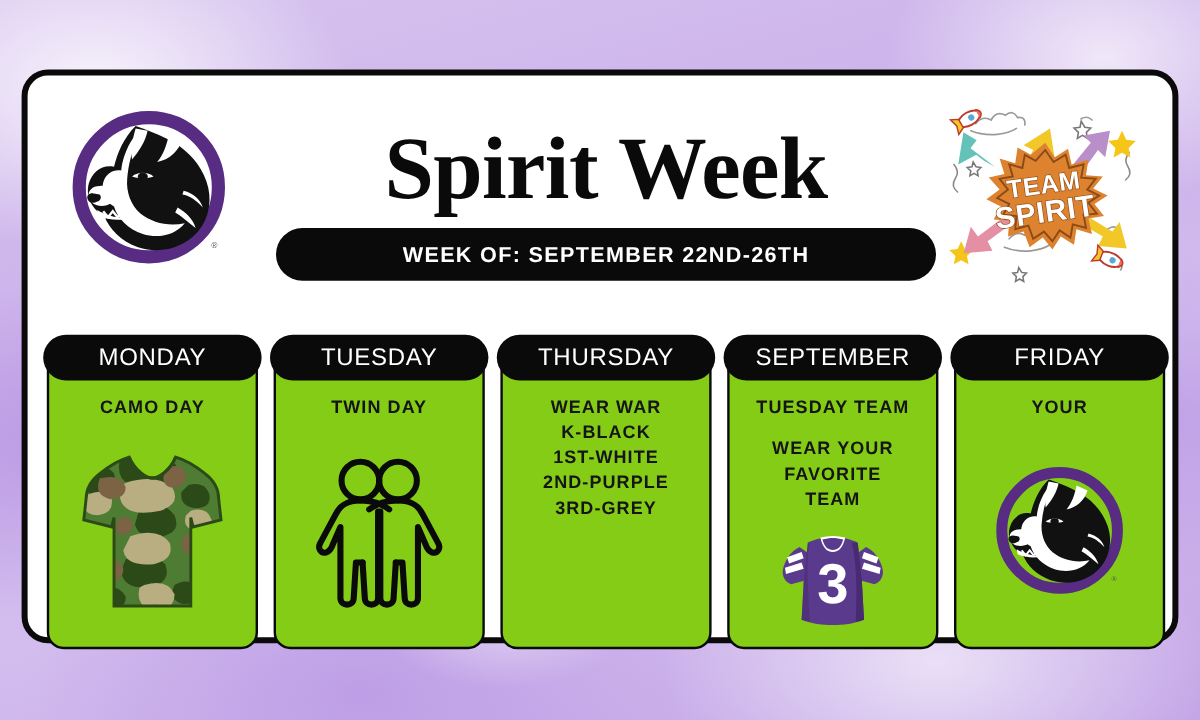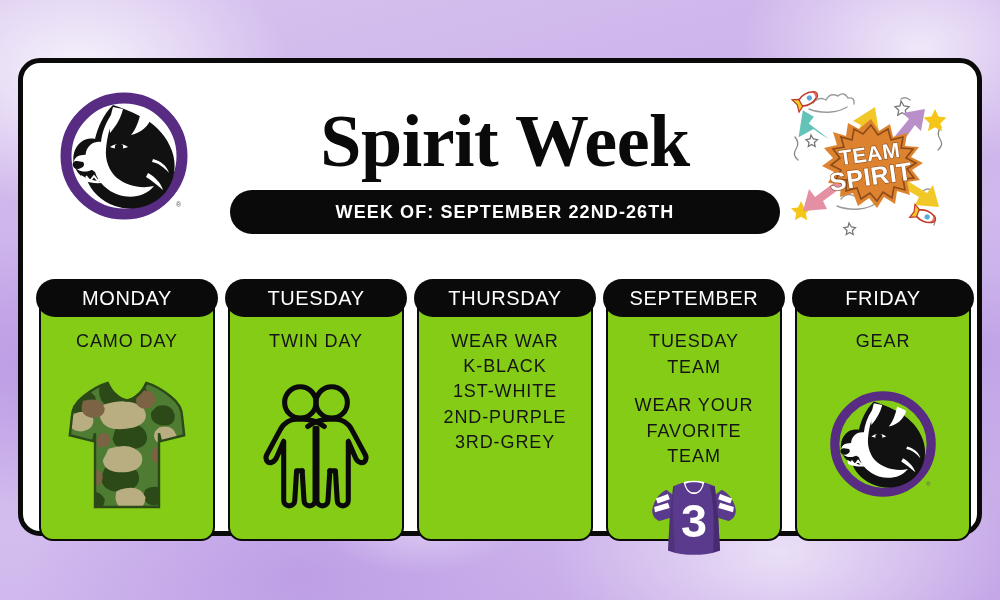--- a/index.html
+++ b/index.html
@@ -156,22 +156,22 @@
     color: #ffffff;
     font-size: 20px;
     font-weight: 400;
     letter-spacing: 0.6px;
   }
 
   .card-body {
     margin-top: 38px;
     width: 100%;
     text-align: center;
-    font-size: 18px;
-    font-weight: 400;
+    font-size: 15px;
+    font-weight: 700;
     color: #151515;
     letter-spacing: 0.9px;
     line-height: 1.42;
     padding: 0 20px;
   }
   .card-body .blank { display: block; height: 13px; }
 
   .card-icon {
     flex: 1;
     width: 100%;
@@ -435,21 +435,21 @@
           <text x="60" y="76" text-anchor="middle" font-family="Liberation Sans, sans-serif" font-size="54" font-weight="700" fill="#ffffff">3</text>
         </svg>
       </div>
     </div>
 
     <div class="card">
       <div class="card-head">
         <span>FRIDAY</span>
       </div>
       <div class="card-body">
-        <div>GEAR</div>
+        <div>YOUR</div>
       </div>
       <div class="card-icon">
         <svg viewBox="0 0 142 142" width="118" height="118">
           <circle cx="71" cy="71" r="58" fill="none" stroke="#582c83" stroke-width="11"></circle>
           <g>
             <path d="M60 20 C50 30 45 42 42 54 C32 52 24 58 21 68 C18 79 24 90 34 95
                      C38 106 48 116 62 121 C80 127 100 122 112 108 C122 96 124 80 119 66
                      C114 52 104 41 92 34 C84 29 74 25 66 22 Z" fill="#111111"></path>
             <path d="M58 30 C52 39 49 48 48 57 C41 56 35 60 33 67 C31 75 35 83 42 87
                      C45 97 54 106 66 110 C79 114 93 111 101 101 C88 104 74 101 64 93

